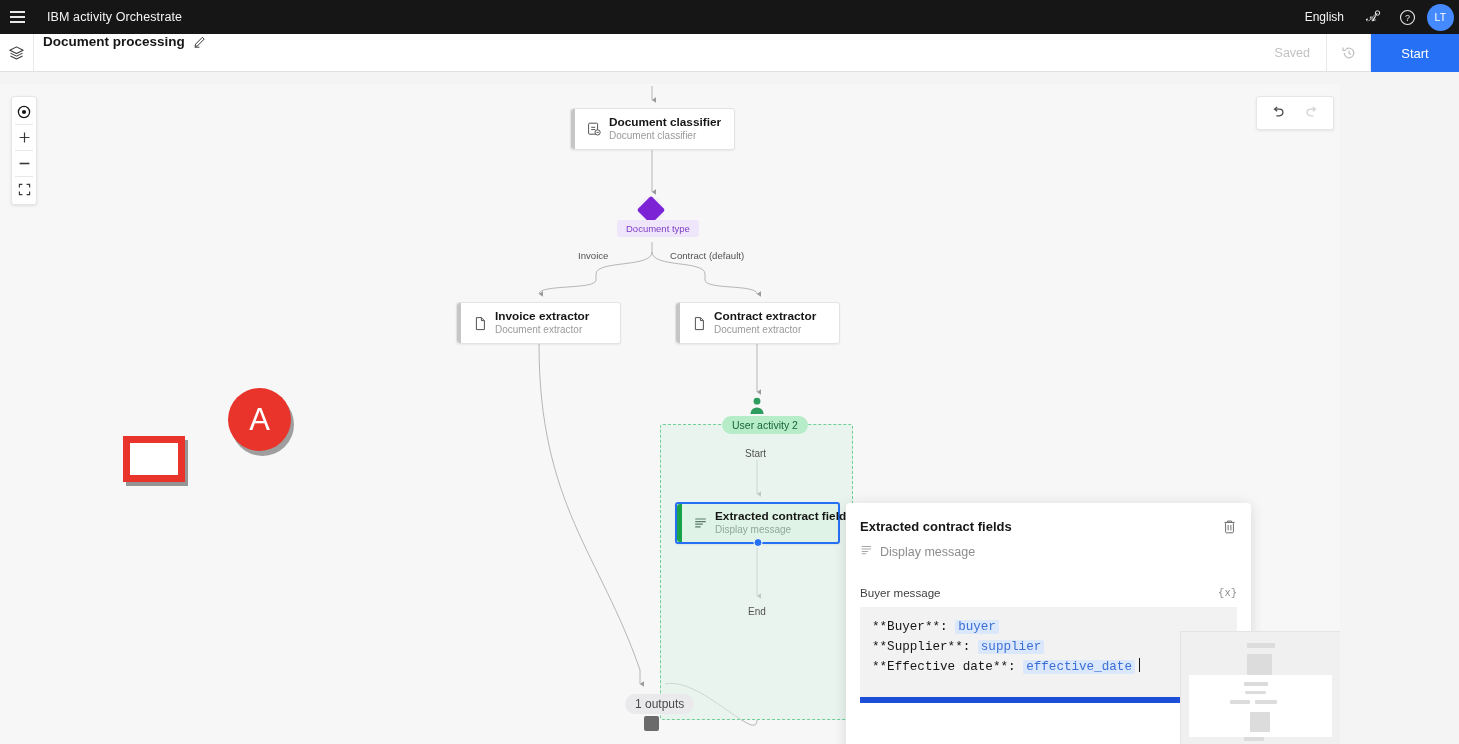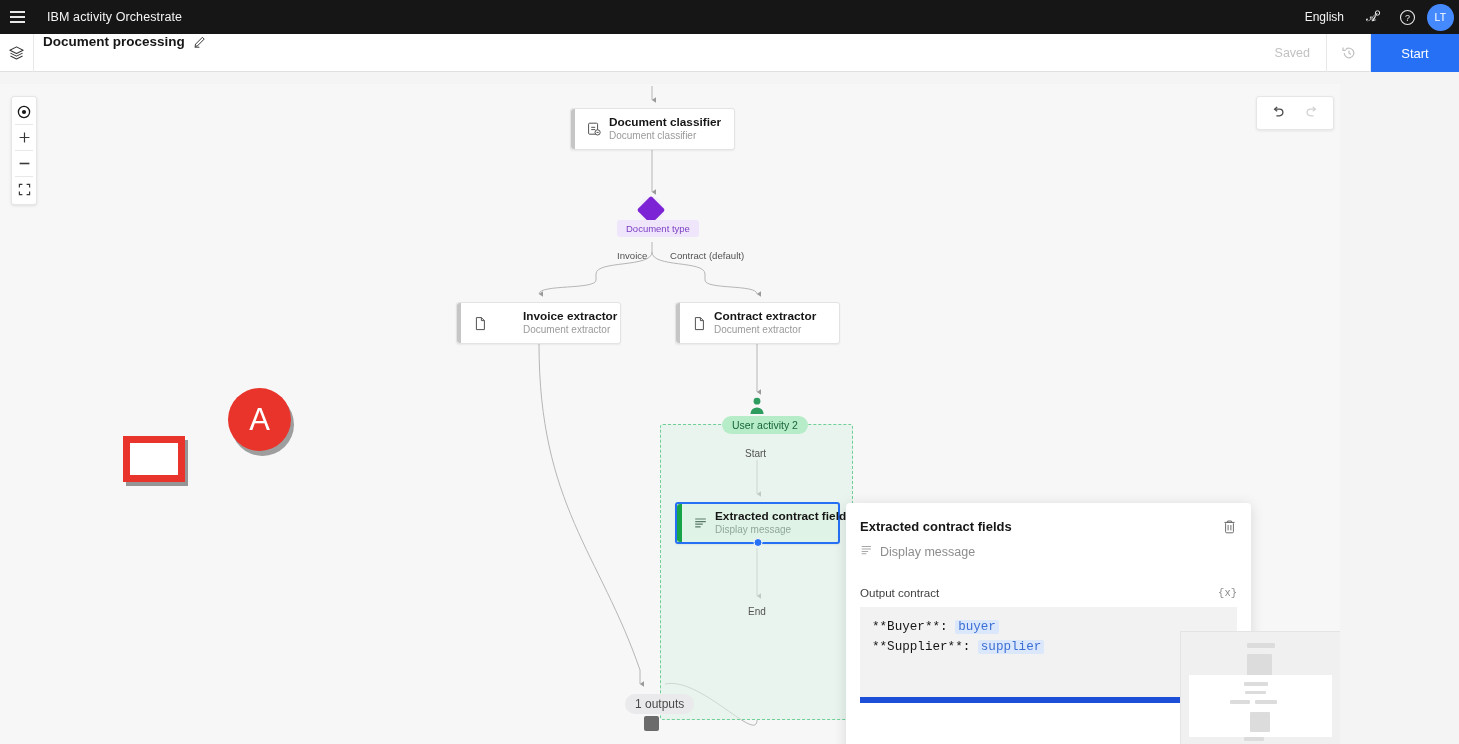--- a/index.html
+++ b/index.html
@@ -115,21 +115,21 @@
   }
   .node .bar { position:absolute; left:0; top:0; bottom:0; width:4px;
     background:#c6c6c6; border-radius:3px 0 0 3px; }
   .node .nicon { width: 30px; display:flex; align-items:center;
     justify-content:center; margin-left: 8px; flex:none; }
   .node .ntext { display:flex; flex-direction:column; line-height:1.25; }
   .node .ntitle { font-size: 11.8px; font-weight: 700; color: #161616; white-space:nowrap;}
   .node .nsub { font-size: 10px; color: #9a9a9a; white-space:nowrap; }
 
   #node-classifier { left: 570px; top: 24px; width: 165px; height: 42px; }
-  #node-invoice   { left: 456px; top: 218px; width: 165px; height: 42px; gap: 28px; }
+  #node-invoice   { left: 456px; top: 218px; width: 165px; height: 42px; }
   #node-contract  { left: 675px; top: 218px; width: 165px; height: 42px; }
 
   #node-extracted {
     left: 675px; top: 418px; width: 165px; height: 42px;
     background: #dff3e6; border: 2px solid #2570f5;
   }
   #node-extracted .bar { background: #16a34a; width: 5px; }
   #node-extracted .nsub { color: #8fa89a; }
   .port-dot {
     position:absolute; left: 50%; bottom: -5px; transform: translateX(-50%);
@@ -166,21 +166,21 @@
   }
   .dpill {
     position: absolute; left: 617px; top: 136px; background: #f0e6fb;
     color: #7c3fc4; font-size: 9.5px; padding: 3px 9px; border-radius: 3px;
     white-space: nowrap;
   }
 
   .branch-label {
     position: absolute; font-size: 9.6px; color: #525252; white-space: nowrap;
   }
-  #blabel-invoice  { left: 578px; top: 166px; margin-left: 39px; }
+  #blabel-invoice  { left: 578px; top: 166px; }
   #blabel-contract { left: 670px; top: 166px; }
 
   .outputs-pill {
     position: absolute; left: 625px; top: 610px; background: #eaeaec;
     color: #4a4a4a; font-size: 12px; padding: 3px 10px; border-radius: 10px;
     white-space: nowrap; cursor: pointer; text-align: center;
   }
   .end-square {
     position: absolute; left: 644px; top: 632px; width: 15px; height: 15px;
     background: #6b6b6b; border-radius: 2px;
@@ -492,30 +492,33 @@
       <div class="panel-sub">
         <span>
           <svg width="13" height="13" viewBox="0 0 14 14">
             <path d="M1.8 2.8 h10 M1.8 5.4 h10 M1.8 8 h7 M1.8 10.6 h5" stroke="#a8a8a8" stroke-width="1.1"></path>
           </svg>
         </span>
         <span>Display message</span>
       </div>
 
       <div class="field-row">
-        <span class="field-label">Output contract</span>
+        <span class="field-label">Buyer message</span>
         <span class="var-btn">{x}</span>
       </div>
 
       <div class="msgbox">
         <div>
           <span>**Buyer**: </span><span class="chip">buyer</span>
         </div>
         <div>
           <span>**Supplier**: </span><span class="chip">supplier</span>
+        </div>
+        <div>
+          <span>**Effective date**: </span><span class="chip">effective_date</span><span class="caret"></span>
         </div>
         <span class="resize-grip">
           <i style="bottom:0;width:9px;"></i>
           <i style="bottom:3px;width:6px;"></i>
           <i style="bottom:6px;width:3px;"></i>
         </span>
       </div>
     </div>
 
     <div class="minimap">

